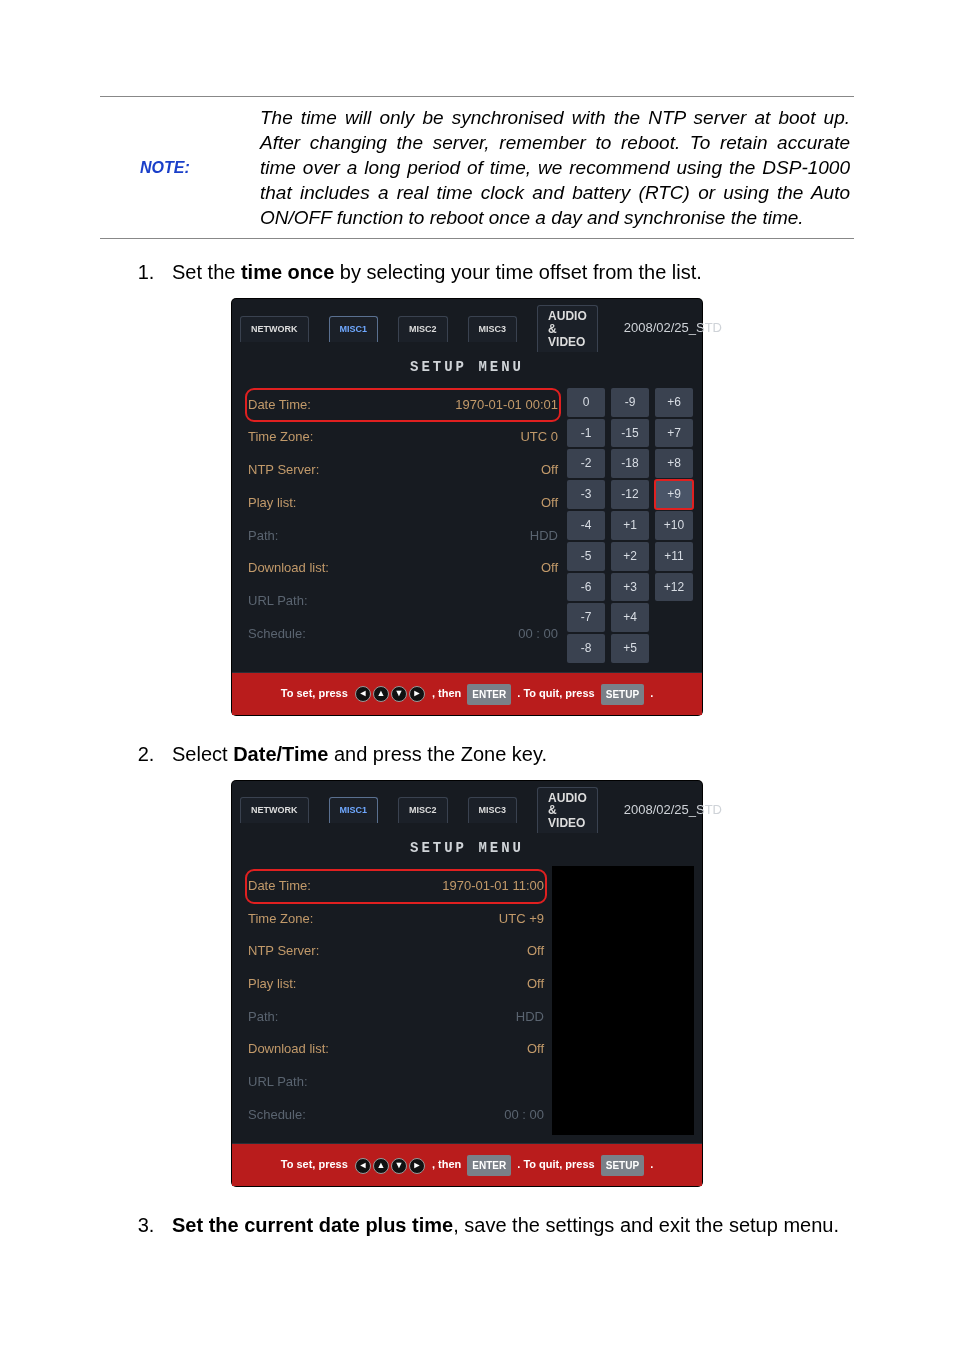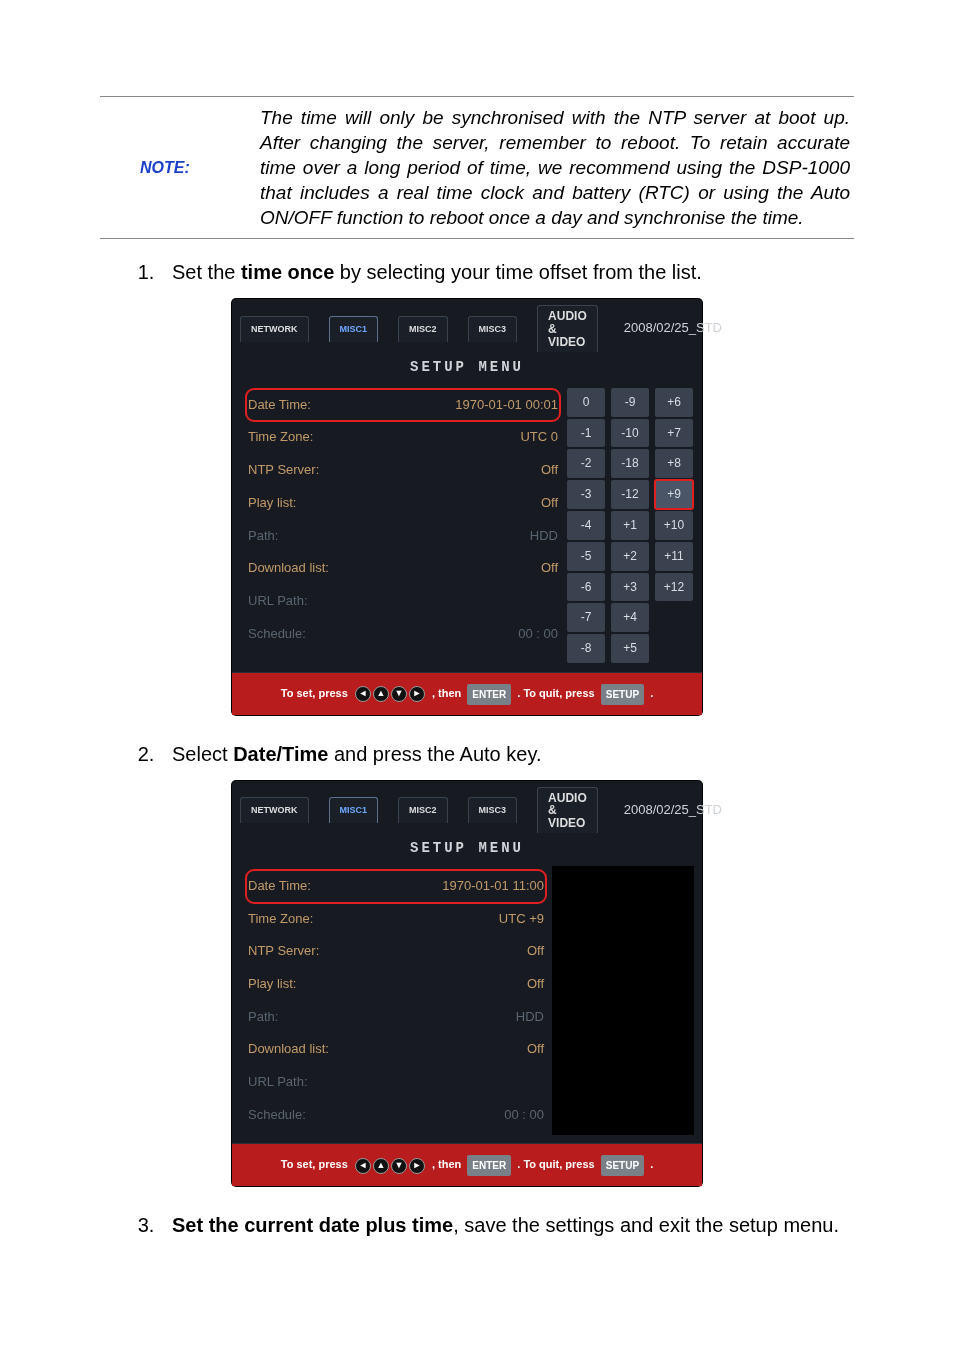--- a/index.html
+++ b/index.html
@@ -109,21 +109,21 @@
             <div class="cell">-2</div>
             <div class="cell">-3</div>
             <div class="cell">-4</div>
             <div class="cell">-5</div>
             <div class="cell">-6</div>
             <div class="cell">-7</div>
             <div class="cell">-8</div>
           </div>
           <div class="col">
             <div class="cell">-9</div>
-            <div class="cell">-10</div>
+            <div class="cell">-15</div>
             <div class="cell">-18</div>
             <div class="cell">-12</div>
             <div class="cell">+1</div>
             <div class="cell">+2</div>
             <div class="cell">+3</div>
             <div class="cell">+4</div>
             <div class="cell">+5</div>
           </div>
           <div class="col">
             <div class="cell">+6</div>
@@ -147,21 +147,21 @@
         <span>, then</span>
         <span class="keycap">ENTER</span>
         <span>. To quit, press</span>
         <span class="keycap">SETUP</span>
         <span>.</span>
       </div>
     </div>
   </li>
 
   <li>
-    <span>Select </span><span class="b">Date/Time</span><span> and press the Auto key.</span>
+    <span>Select </span><span class="b">Date/Time</span><span> and press the Zone key.</span>
 
     
     <div class="shot">
       <div class="tabbar">
         <div class="tab">NETWORK</div>
         <div class="tab sel">MISC1</div>
         <div class="tab">MISC2</div>
         <div class="tab">MISC3</div>
         <div class="tab av">
           <div>AUDIO &amp;</div>

